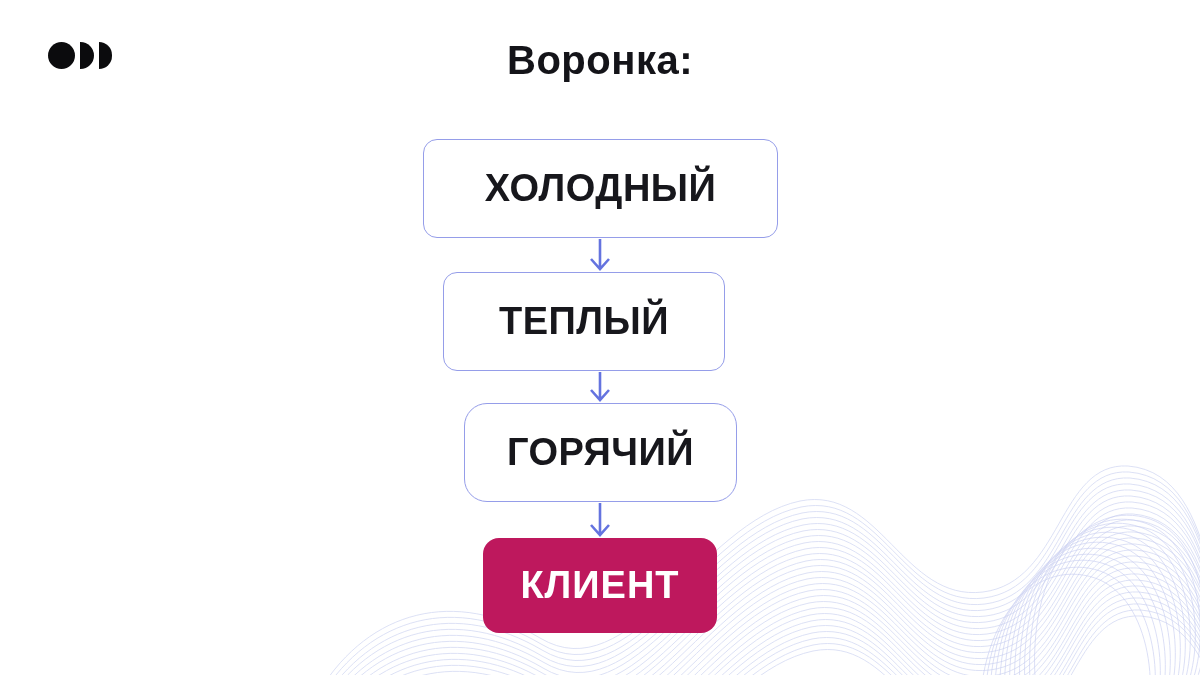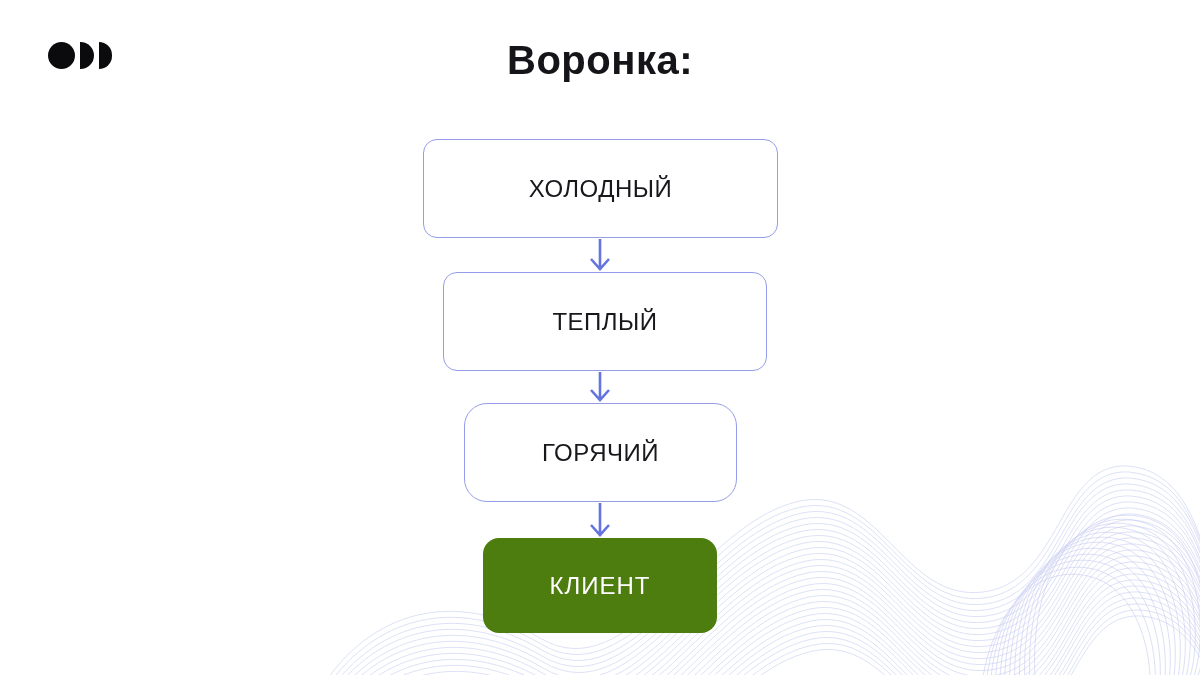--- a/index.html
+++ b/index.html
@@ -58,32 +58,32 @@
 
   
   .stage {
     position: absolute;
     background: #ffffff;
     border: 1.5px solid #959de9;
     border-radius: 14px;
     display: flex;
     align-items: center;
     justify-content: center;
-    font-size: 24px;
-    font-weight: 400;
+    font-size: 38px;
+    font-weight: 700;
     letter-spacing: 0.5px;
     color: #17171c;
     z-index: 1;
   }
   .stage-1 { left: 423px; top: 139px; width: 355px; height: 99px; }
-  .stage-2 { left: 443px; top: 272px; width: 324px; height: 99px; }
+  .stage-2 { left: 443px; top: 272px; width: 282px; height: 99px; }
   .stage-3 { left: 464px; top: 403px; width: 273px; height: 99px; border-radius: 23px; }
   .stage-4 {
     left: 483px; top: 538px; width: 234px; height: 95px;
-    background: #4d7c0f;
+    background: #be185d;
     border: none;
     border-radius: 16px;
     color: #ffffff;
     letter-spacing: 1px;
   }
 
   .arrow {
     position: absolute;
     left: 586px;
     width: 28px;

